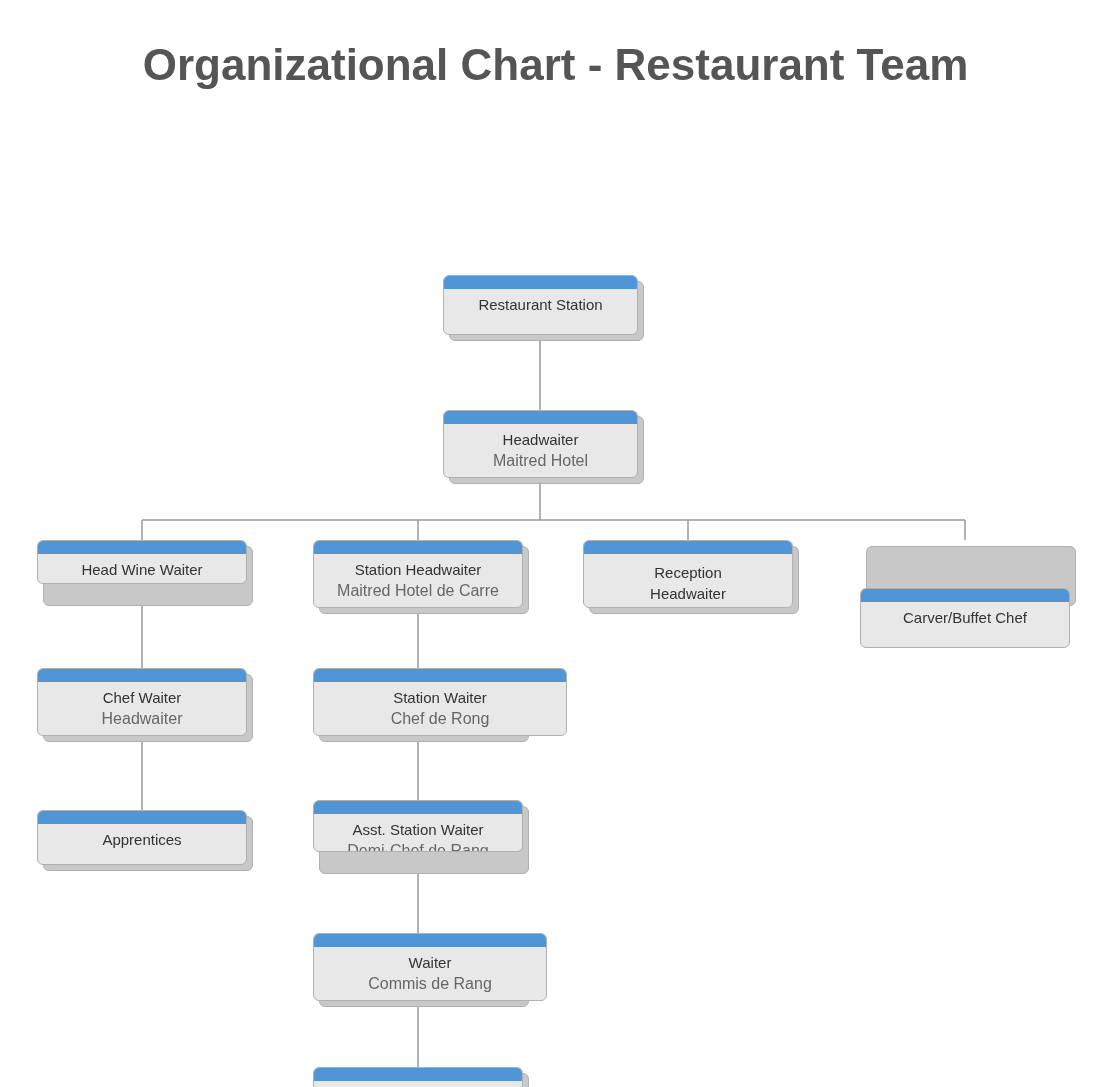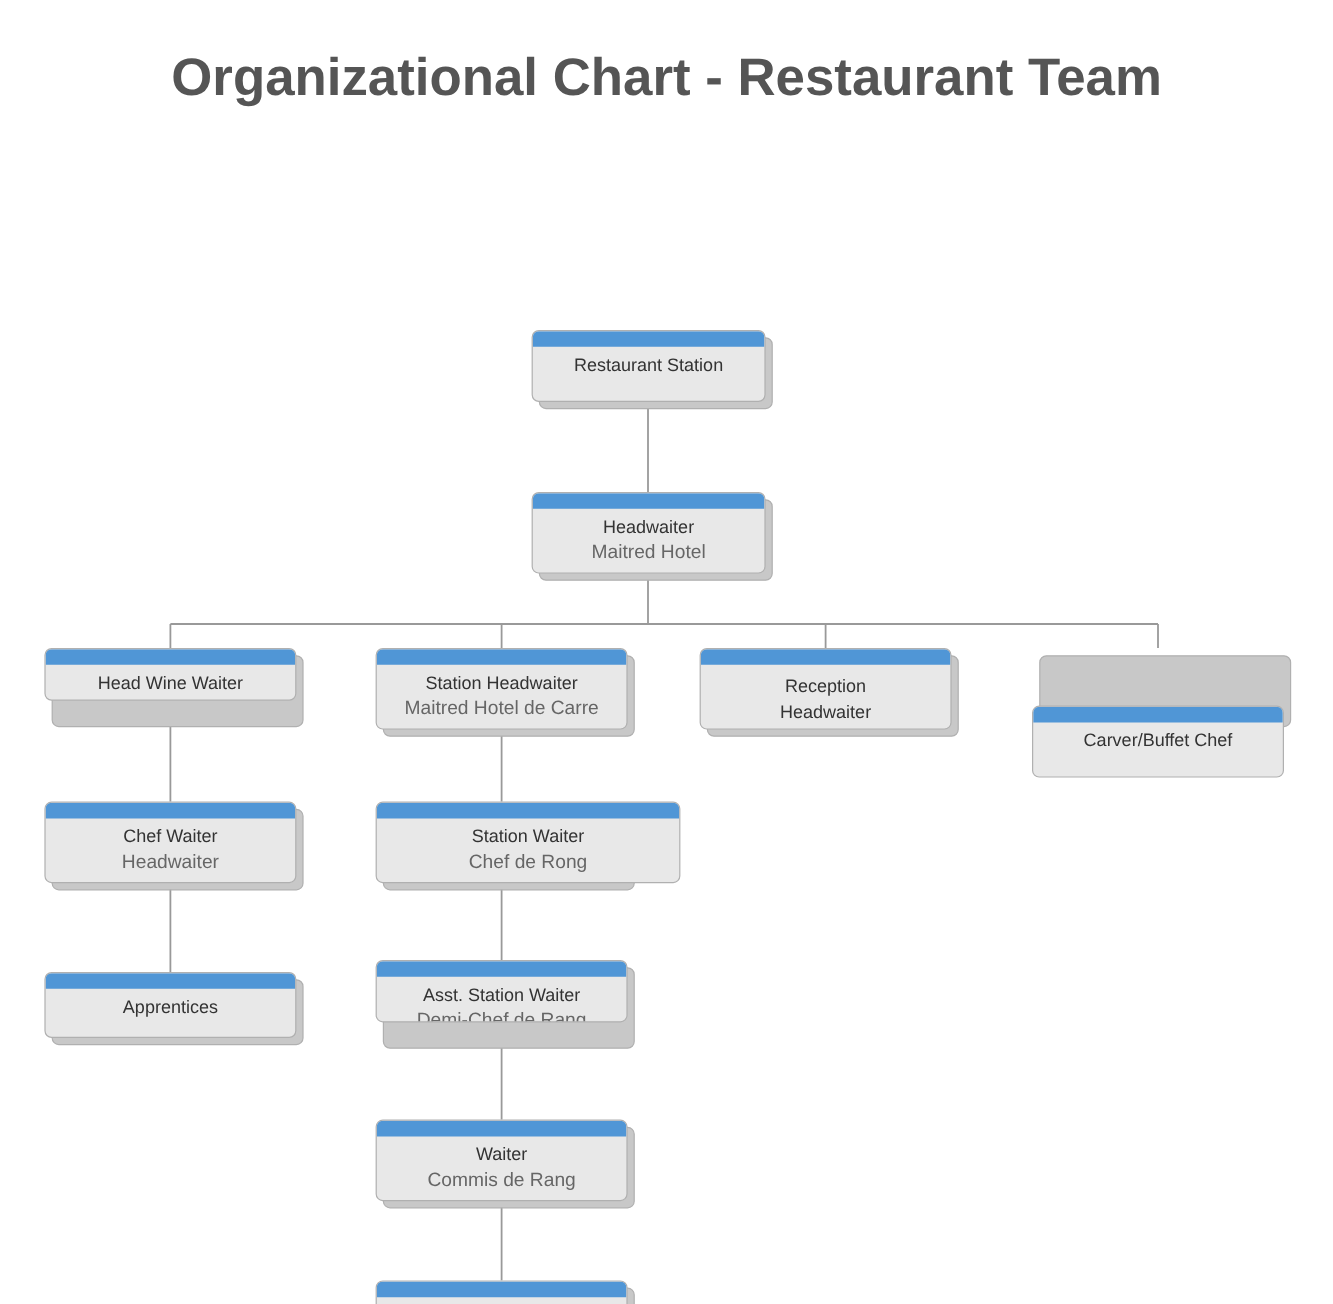--- a/index.html
+++ b/index.html
@@ -199,21 +199,21 @@
     <div class="node-shadow" style="width:210px; height:68px; left:6px; top:6px;"></div>
     <div class="node-main" style="width:210px; height:52px; left:0; top:0;">
       <div class="node-top-bar"></div>
       <div class="node-title">Asst. Station Waiter</div>
       <div class="node-subtitle">Demi-Chef de Rang</div>
     </div>
   </div>
 
   <div class="node-wrap" style="left:313px; top:813px;">
     <div class="node-shadow" style="width:210px; height:68px; left:6px; top:6px;"></div>
-    <div class="node-main" style="width:210px; height:68px; left:0; top:0;">
+    <div class="node-main" style="width:234px; height:68px; left:0; top:0;">
       <div class="node-top-bar"></div>
       <div class="node-title">Waiter</div>
       <div class="node-subtitle">Commis de Rang</div>
     </div>
   </div>
 
   <div class="node-wrap" style="left:313px; top:947px;">
     <div class="node-shadow" style="width:210px; height:55px; left:6px; top:6px;"></div>
     <div class="node-main" style="width:210px; height:55px; left:0; top:0;">
       <div class="node-top-bar"></div>

